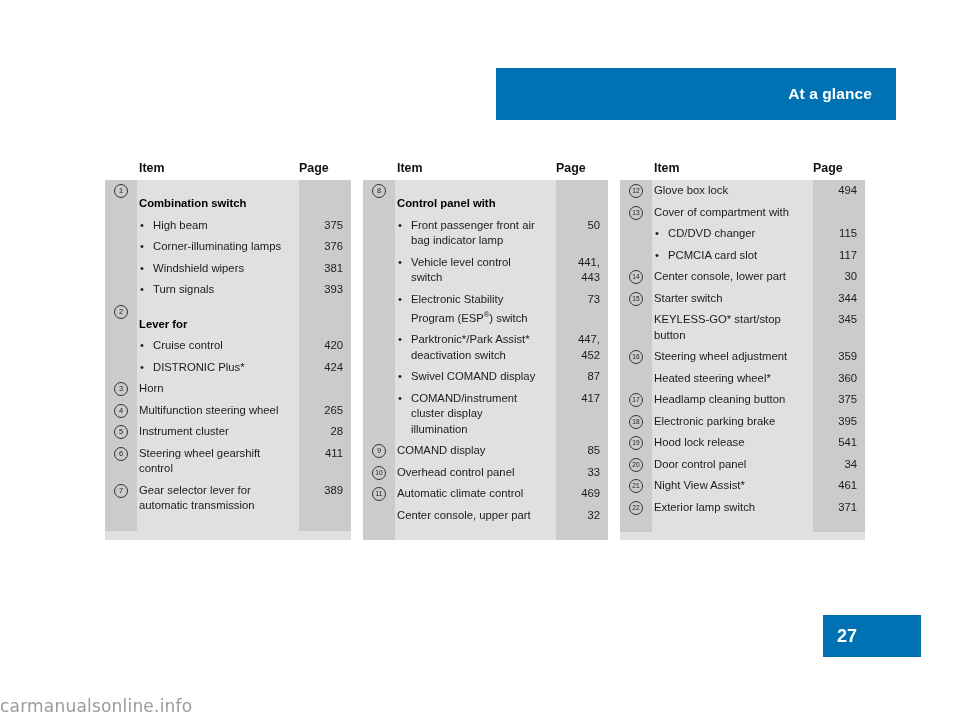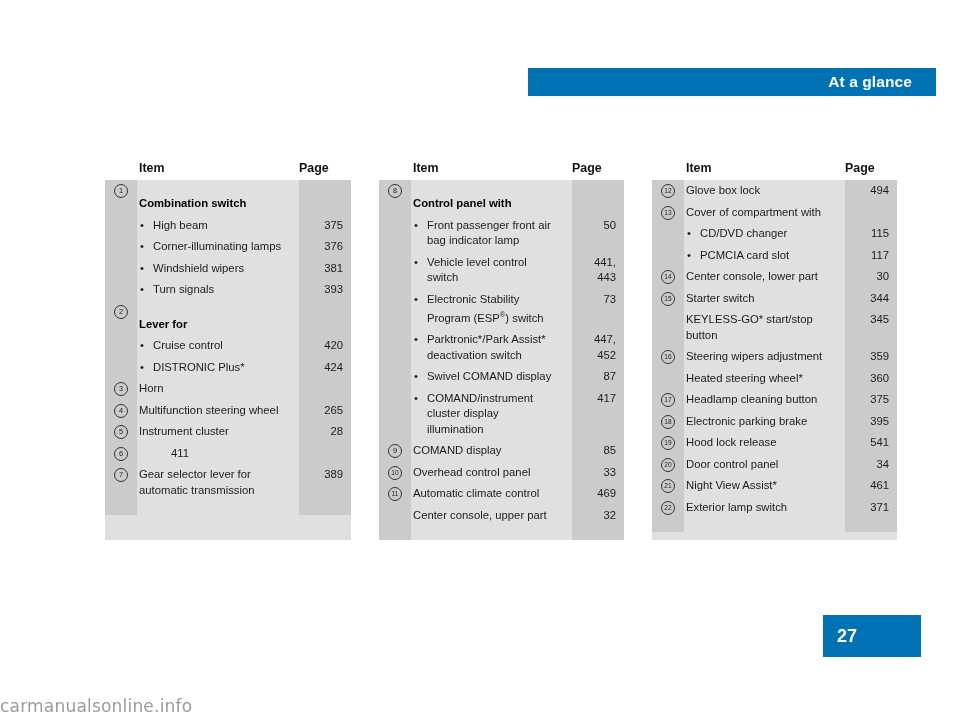--- a/index.html
+++ b/index.html
@@ -12,46 +12,45 @@
     height: 720px;
     position: relative;
     overflow: hidden;
     font-family: "Liberation Sans", sans-serif;
     color: #1a1a1a;
   }
 
   
   .header-band {
     position: absolute;
-    left: 528px;
+    left: 496px;
     top: 68px;
     width: 400px;
-    height: 28px;
+    height: 52px;
     background: #0071b3;
-    padding-left: 8px;
   }
   .header-band .header-title {
     position: absolute;
     right: 24px;
     top: 50%;
     transform: translateY(-50%);
     color: #ffffff;
     font-size: 15.5px;
     font-weight: bold;
     letter-spacing: 0.1px;
     white-space: nowrap;
   }
 
   
   .tables {
     position: absolute;
     left: 105px;
     top: 155px;
     display: flex;
-    gap: 28px;
+    gap: 12px;
   }
 
   .col-table {
     background: #e0e0e0;
     position: relative;
     font-size: 11.3px;
   }
   .col-table.t1 { width: 246px; }
   .col-table.t2 { width: 245px; }
   .col-table.t3 { width: 245px; }
@@ -281,20 +280,21 @@
             <div class="r-gutter">
               <span class="circnum">5</span>
             </div>
             <div class="r-item">Instrument cluster</div>
             <div class="r-page">28</div>
           </div>
           <div class="row">
             <div class="r-gutter">
               <span class="circnum">6</span>
             </div>
+            <div class="r-item">Steering wheel gearshift control</div>
             <div class="r-page">411</div>
           </div>
           <div class="row">
             <div class="r-gutter">
               <span class="circnum">7</span>
             </div>
             <div class="r-item">Gear selector lever for automatic transmission</div>
             <div class="r-page">389</div>
           </div>
         </div>
@@ -432,21 +432,21 @@
           </div>
           <div class="row">
             <div class="r-gutter"></div>
             <div class="r-item">KEYLESS-GO* start/stop button</div>
             <div class="r-page">345</div>
           </div>
           <div class="row">
             <div class="r-gutter">
               <span class="circnum wide">16</span>
             </div>
-            <div class="r-item">Steering wipers adjustment</div>
+            <div class="r-item">Steering wheel adjustment</div>
             <div class="r-page">359</div>
           </div>
           <div class="row">
             <div class="r-gutter"></div>
             <div class="r-item">Heated steering wheel*</div>
             <div class="r-page">360</div>
           </div>
           <div class="row">
             <div class="r-gutter">
               <span class="circnum wide">17</span>

